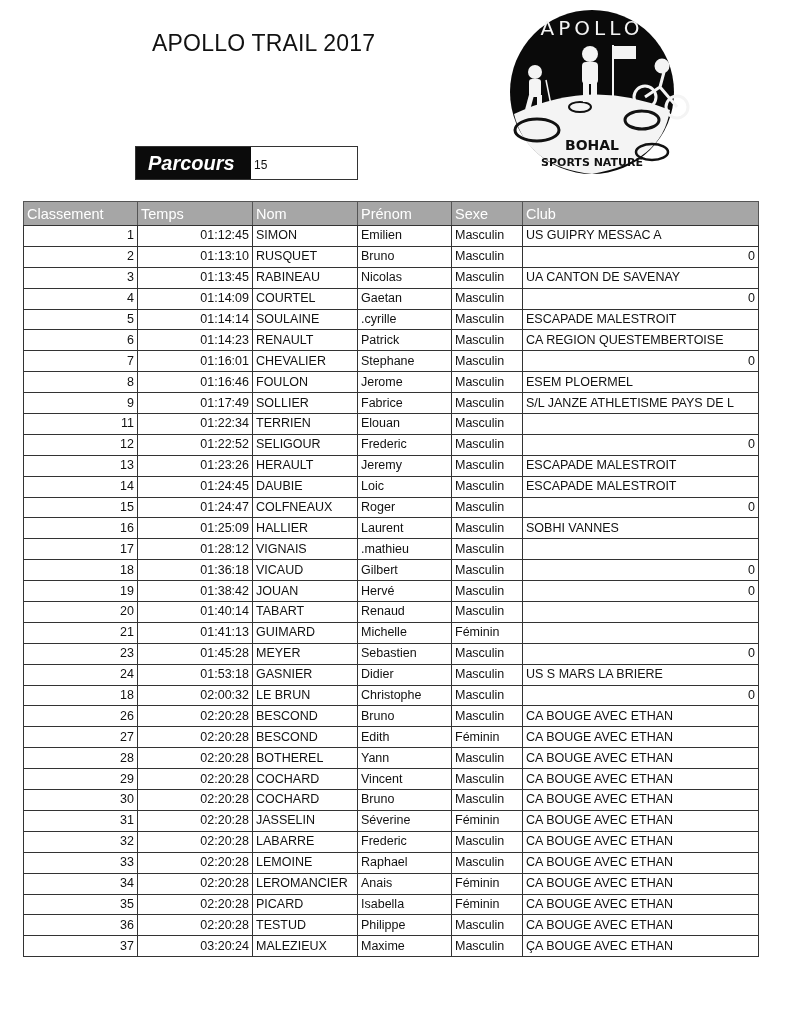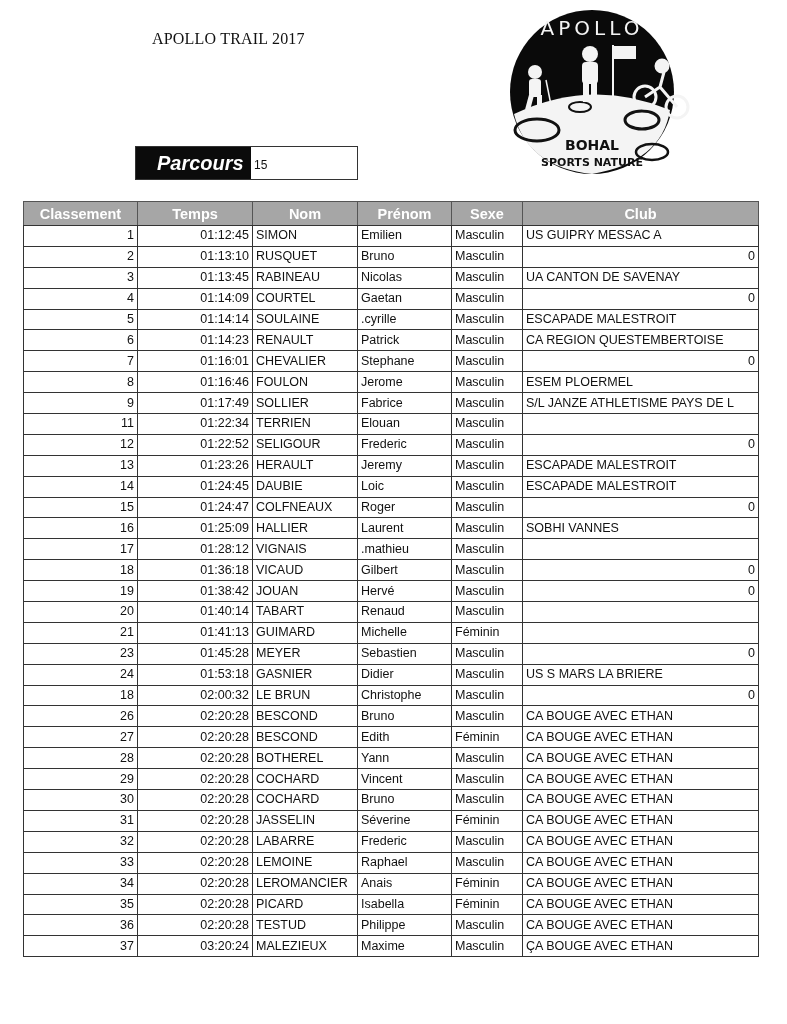--- a/index.html
+++ b/index.html
@@ -1,36 +1,36 @@
 <!DOCTYPE html>
 <html><head>
 <meta charset="utf-8">
 <style>
   html, body { margin: 0; padding: 0; background: #ffffff; }
   body { width: 787px; height: 1024px; position: relative; overflow: hidden;
          font-family: "Liberation Sans", sans-serif; color: #111; }
-  .title { position: absolute; left: 152px; top: 30px; font-size: 16px; letter-spacing: 0.2px;
-           font-family: Liberation Serif, serif; color: #111; }
+  .title { position: absolute; left: 152px; top: 30px; font-size: 23px; letter-spacing: 0.2px;
+           font-family: Liberation Sans, sans-serif; color: #111; }
   .logo { position: absolute; left: 492px; top: 2px; width: 210px; height: 185px; }
   .parcours { position: absolute; left: 135px; top: 146px; height: 32px; display: flex;
               border: 1px solid #333; }
   .parcours-label { width: 115px; background: #0b0b0b; color: #fff; font-style: italic; font-weight: bold;
-                    font-size: 20px; line-height: 32px; padding-left: 21px; box-sizing: border-box; }
+                    font-size: 20px; line-height: 32px; padding-left: 12px; box-sizing: border-box; }
   .parcours-value { width: 106px; background: #fff; font-size: 12px; line-height: 36px; padding-left: 3px;
                     box-sizing: border-box; }
   table.results { position: absolute; left: 23px; top: 201px; border-collapse: collapse;
                   table-layout: fixed; width: 735px; font-size: 12.5px; }
   table.results col.c1 { width: 114px; }
   table.results col.c2 { width: 115px; }
   table.results col.c3 { width: 105px; }
   table.results col.c4 { width: 94px; }
   table.results col.c5 { width: 71px; }
   table.results col.c6 { width: 236px; }
-  table.results th { background: #a6a6a6; color: #fff; font-weight: bold; font-size: 14.5px;
-                     text-align: center; padding: 0 3px; height: 23px; border: 1px solid #555;
+  table.results th { background: #a6a6a6; color: #fff; font-weight: normal; font-size: 14.5px;
+                     text-align: left; padding: 0 3px; height: 23px; border: 1px solid #555;
                      border-bottom: 1.5px solid #333; white-space: nowrap; overflow: hidden; }
   table.results td { height: 19.9px; padding: 0 3px; border: 1px solid #333; white-space: nowrap;
                      overflow: hidden; line-height: 19px; }
   table.results td.num { text-align: right; }
   table.results td.club.zero { text-align: right; }
   table.results { border: 1.5px solid #333; }
 </style>
 </head>
 <body>
 

